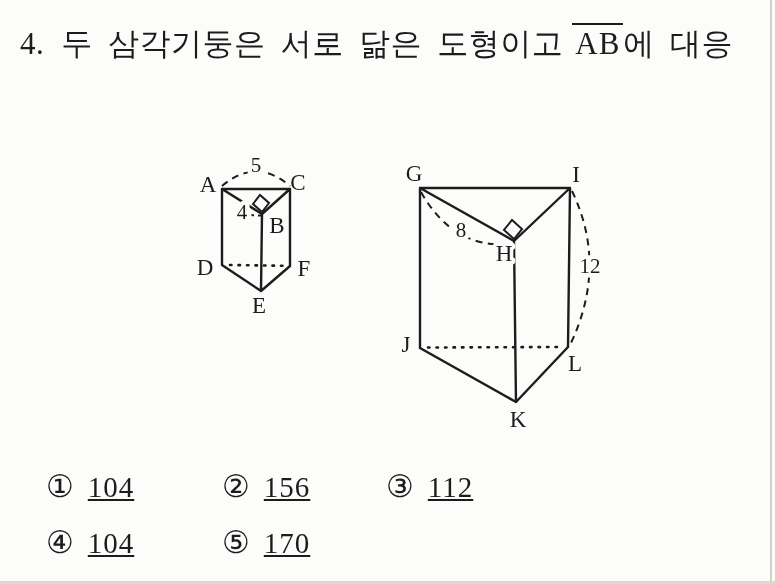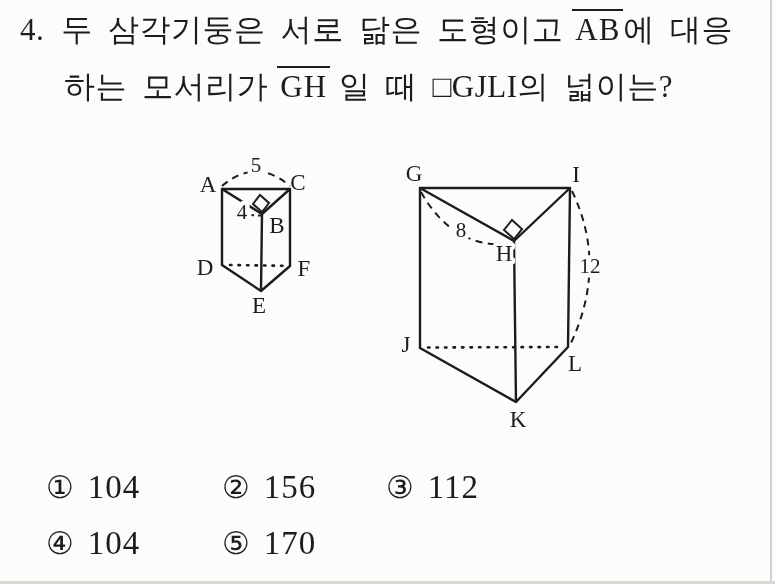--- a/index.html
+++ b/index.html
@@ -24,21 +24,21 @@
   
   .qline{
     position:absolute;
     white-space:nowrap;
     font-size:31px;
     line-height:40px;
     letter-spacing:.5px;
     word-spacing:7px;
     color:var(--ink);
   }
-  .qline1{left:20px;top:9px;}
+  .qline1{left:20px;top:23px;}
   .qline2{left:64px;top:66px;}
   .qnum{display:inline-block;margin-right:17px;}
   .seg{
     display:inline-block;
     border-top:2.2px solid var(--ink);
     padding:3px 3px 0 3px;
     line-height:1.05;
     letter-spacing:1px;
   }
   .seg-before{margin-left:9px;}
@@ -61,34 +61,31 @@
     paint-order:stroke;stroke:var(--paper);stroke-width:9px;stroke-linejoin:round;
   }
   .masked{paint-order:stroke;stroke:var(--paper);stroke-width:7px;stroke-linejoin:round;}
   
   .choice{
     position:absolute;
     display:flex;align-items:baseline;gap:14px;
     white-space:nowrap;
   }
   .choice .marker{font-size:31px;line-height:1;}
-  .choice .value{font-size:33px;line-height:1;letter-spacing:1px;}
+  .choice .value{font-size:29px;line-height:1;letter-spacing:1px;text-decoration:underline;}
 </style>
 </head>
 <body>
 
 <div class="page">
 
   <div class="qline qline1">
     <span class="qnum">4.</span><span>두 삼각기둥은 서로 닮은 도형이고</span><span class="seg seg-before">AB</span><span>에 대응</span>
   </div>
 
-  <div class="qline qline2">
-    <span>하는 모서리가</span><span class="seg seg-before seg-after">GH</span><span>일 때 □GJLI의 넓이는?</span>
-  </div>
 
   <svg class="fig" width="775" height="584" viewBox="0 0 775 584">
 
     <g>
 
       <path class="arc-dashed" d="M222,186 Q256,157 290,186"></path>
 
       <path class="edge" d="M222,189 L290,189 M222,189 L262,214 M290,189 L262,214
                M222,189 L222,265 M290,189 L290,266 M262,214 L261,291
                M222,265 L261,291 M290,266 L261,291"></path>

